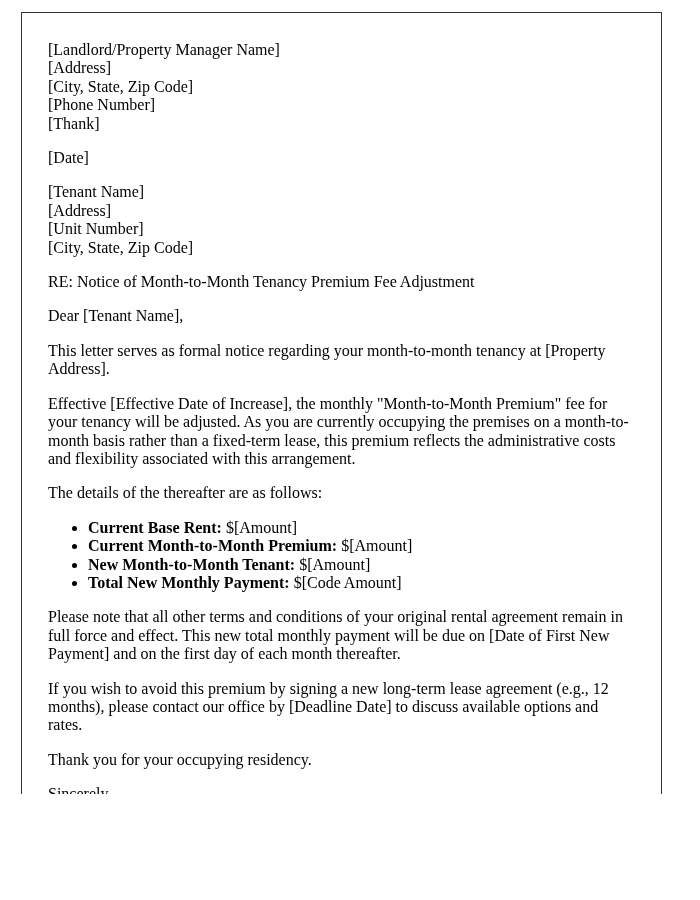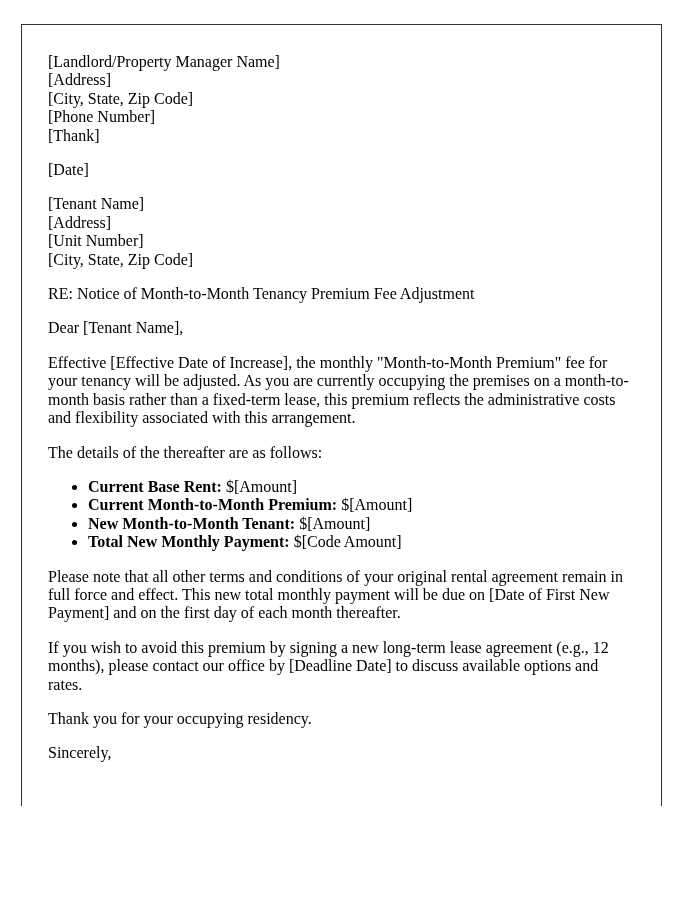--- a/index.html
+++ b/index.html
@@ -13,21 +13,21 @@
     height: 900px;
     background: #ffffff;
     overflow: hidden;
     font-family: "Liberation Serif", "DejaVu Serif", serif;
     font-size: 16px;
     color: #000000;
   }
   .letter-box {
     position: absolute;
     left: 21px;
-    top: 24px;
+    top: 12px;
     width: 641px;
     height: 782px;
     box-sizing: border-box;
     border: 1px solid #333333;
     border-bottom: none;
     padding: 28px 26px 0 26px;
     overflow: hidden;
     background: #ffffff;
   }
   .letter-box p {
@@ -72,20 +72,21 @@
       <span>[Tenant Name]</span><br>
       <span>[Address]</span><br>
       <span>[Unit Number]</span><br>
       <span>[City, State, Zip Code]</span>
     </p>
 
     <p class="subject">RE: Notice of Month-to-Month Tenancy Premium Fee Adjustment</p>
 
     <p>Dear [Tenant Name],</p>
 
+    <p>This letter serves as formal notice regarding your month-to-month tenancy at [Property Address].</p>
 
     <p>Effective [Effective Date of Increase], the monthly "Month-to-Month Premium" fee for your tenancy will be adjusted. As you are currently occupying the premises on a month-to-month basis rather than a fixed-term lease, this premium reflects the administrative costs and flexibility associated with this arrangement.</p>
 
     <p>The details of the thereafter are as follows:</p>
 
     <ul class="details-list">
       <li>
         <span class="label">Current Base Rent:</span>
         <span class="value">$[Amount]</span>
       </li>

